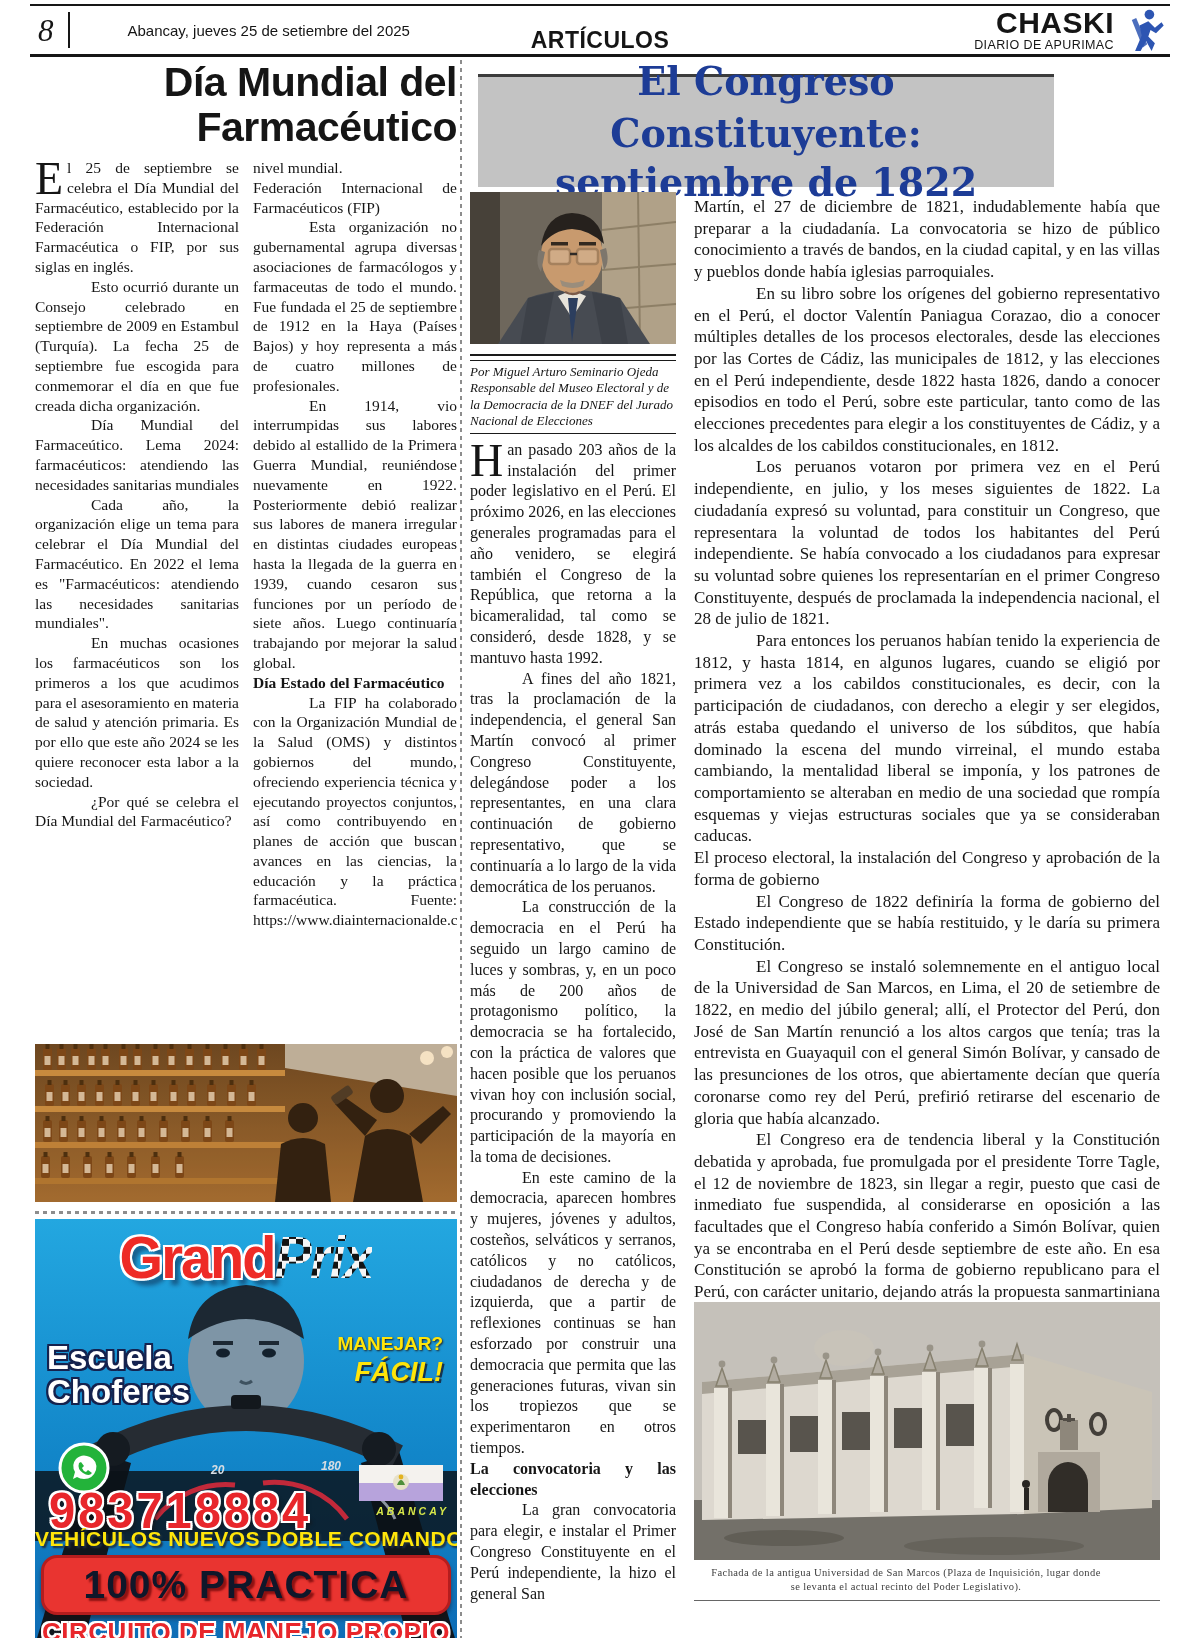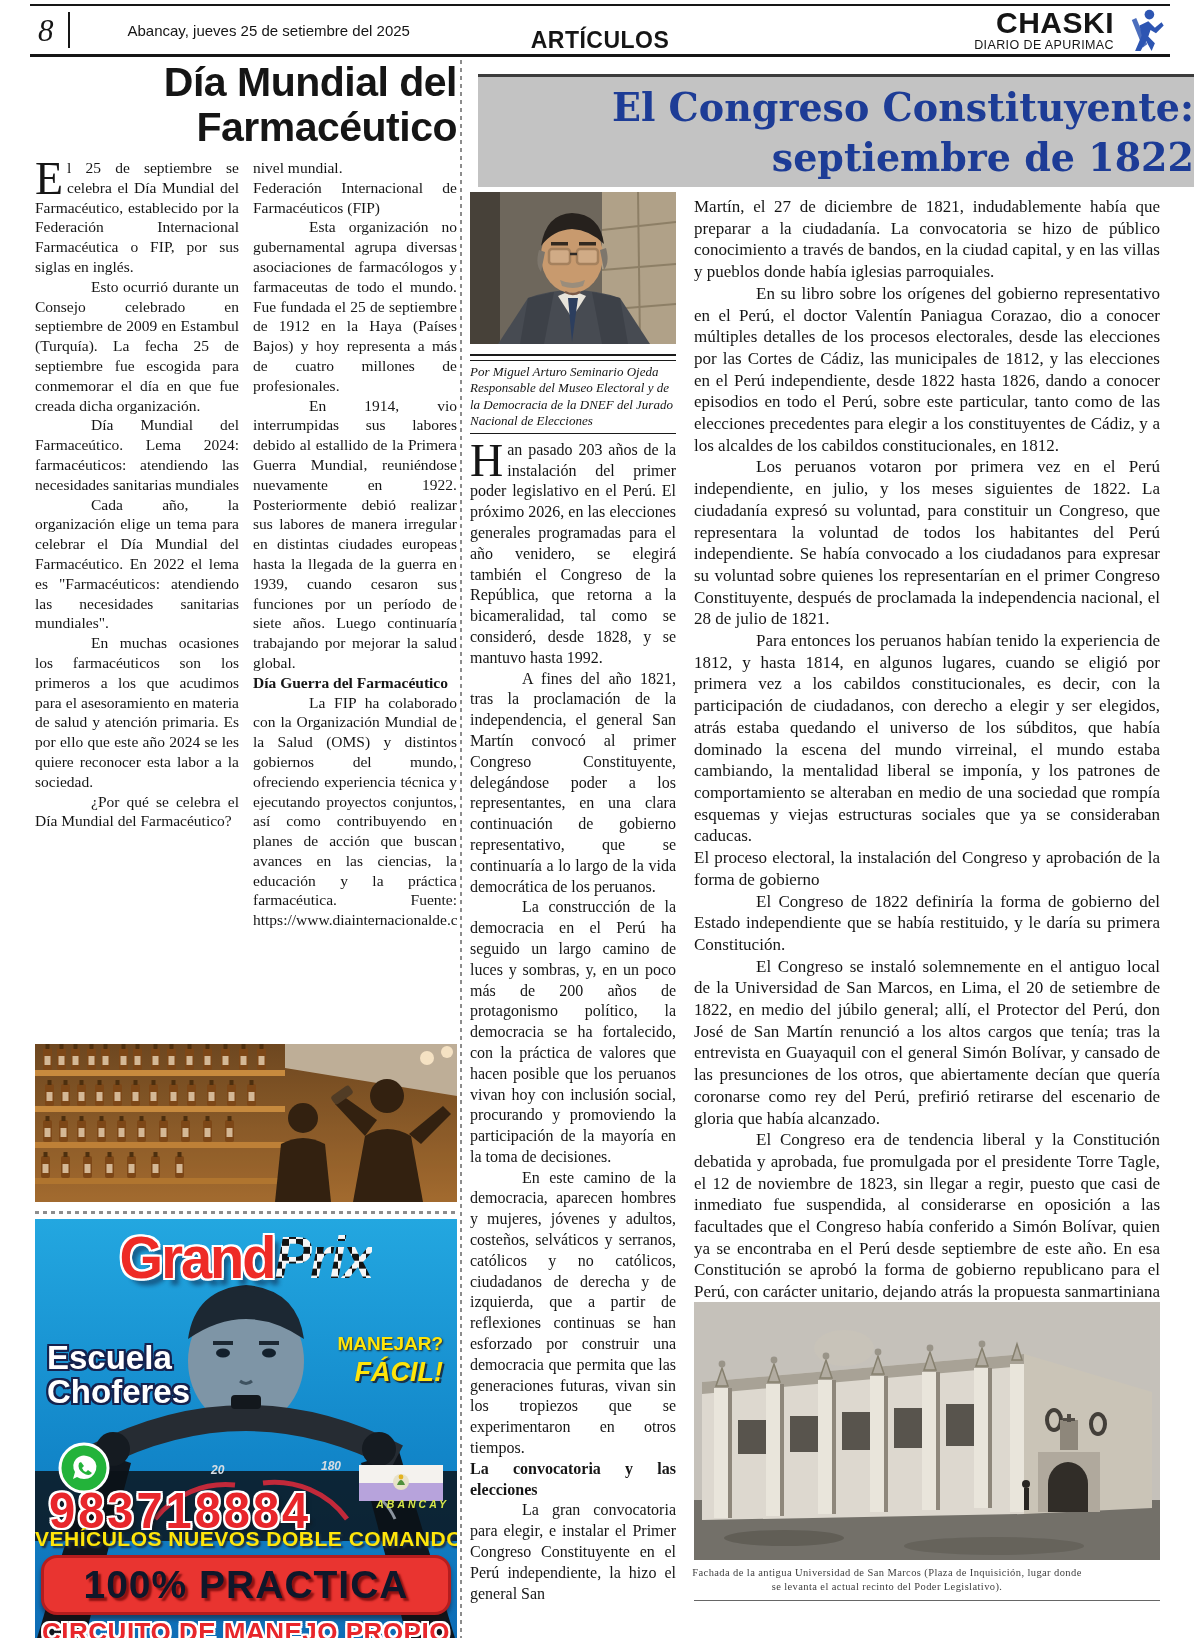--- a/index.html
+++ b/index.html
@@ -67,55 +67,55 @@
            text-shadow:1px 1px 2px #222;}
   .facil{right:14px;top:138px;font-size:27px;font-weight:bold;font-style:italic;color:#ffe50a;
          text-shadow:2px 2px 0 #16324e,1px 1px 2px #222;}
   .wa{position:absolute;left:22px;top:222px;width:54px;height:54px;}
   .speedo{color:#d7dde2;font-size:12px;font-weight:bold;font-style:italic;}
   .phone{left:14px;top:264px;font-size:47px;font-weight:bold;letter-spacing:3px;color:#e8262b;
          transform:scaleY(1.05);
          text-shadow:2px 0 #fff,-2px 0 #fff,0 2px #fff,0 -2px #fff,2px 2px #fff,-2px -2px #fff,
                      2px -2px #fff,-2px 2px #fff,4px 4px 3px rgba(20,20,20,.5);}
   .flag{position:absolute;right:14px;top:246px;width:84px;height:36px;}
-  .flagcity{right:8px;top:279px;font-size:10.5px;font-weight:bold;font-style:italic;
+  .flagcity{right:8px;top:286px;font-size:10.5px;font-weight:bold;font-style:italic;
             color:#d8e84a;letter-spacing:3px;}
   .veh{left:0;right:0;top:308px;text-align:left;font-size:21px;font-weight:bold;color:#ffe50a;
        letter-spacing:.5px;text-shadow:2px 2px 2px #203040;}
   .practica-box{position:absolute;left:6px;right:6px;top:336px;height:54px;background:#e93430;
                 border:3px solid #b51d1e;border-radius:16px;box-shadow:0 4px 4px rgba(30,10,10,.45);
                 display:flex;align-items:center;justify-content:center;}
   .practica{font-size:39px;font-weight:bold;color:#0f172a;letter-spacing:1px;
             text-shadow:3px 3px 2px #8c1212;}
   .circuito{left:0;right:0;top:398px;text-align:center;font-size:26px;font-weight:bold;color:#e8262b;
             letter-spacing:.5px;
             text-shadow:2px 0 #fff,-2px 0 #fff,0 2px #fff,0 -2px #fff,2px 2px #fff,-2px -2px #fff,
                         2px -2px #fff,-2px 2px #fff;}
 
   
-  .headlinebox{position:absolute;left:478px;top:74px;width:716px;height:110px;background:#c3c3c3;
+  .headlinebox{position:absolute;left:478px;top:74px;width:576px;height:110px;background:#c3c3c3;
                border-top:3px solid #3c3c3c;display:flex;flex-direction:column;justify-content:center;
-               text-align:right;}
+               text-align:center;}
   .headline{font-family:"DejaVu Serif",serif;font-weight:bold;color:#1d3c96;
             font-size:38px;line-height:50px;transform:scaleY(1.04);}
 
   .midcol{position:absolute;left:470px;top:192px;width:206px;height:1446px;overflow:hidden;
           font-size:16px;line-height:20.8px;text-align:justify;}
   .authorphoto{width:206px;height:152px;}
   .dblrule{border-top:2px solid #1a1a1a;border-bottom:1px solid #1a1a1a;height:4px;margin:4px 0 3px;}
   .rule{border-top:1.5px solid #1a1a1a;margin:3px 0 6px;}
   .byline{font-weight:normal;font-style:italic;font-size:13px;line-height:16.5px;text-align:left;}
   .midcol .ind{text-indent:52px;}
 
   .widecol{position:absolute;left:694px;top:196px;width:466px;height:1104px;overflow:hidden;
            font-size:17px;line-height:21.7px;text-align:justify;}
   .widecol .ind{text-indent:62px;}
 
   .sanmarcos{position:absolute;left:694px;top:1302px;width:466px;height:258px;}
-  .smcaption{position:absolute;left:654px;top:1566px;width:466px;text-align:center;
+  .smcaption{position:absolute;left:673px;top:1566px;width:466px;text-align:center;
              font-size:10.5px;line-height:13.5px;color:#3d3d3d;letter-spacing:.4px;}
   .botline{position:absolute;left:694px;top:1600px;width:466px;border-top:1.5px solid #666;}
 </style>
 </head>
 <body>
 
 <div class="page">
 
   <header class="topbar">
     <div class="pagenum">8</div>
@@ -148,21 +148,21 @@
         <p class="p ind">Día Mundial del Farmaceútico. Lema 2024: farmacéuticos: atendiendo las necesidades sanitarias mundiales</p>
         <p class="p ind">Cada año, la organización elige un tema para celebrar el Día Mundial del Farmacéutico. En 2022 el lema es "Farmacéuticos: atendiendo las necesidades sanitarias mundiales".</p>
         <p class="p ind">En muchas ocasiones los farmacéuticos son los primeros a los que acudimos para el asesoramiento en materia de salud y atención primaria. Es por ello que este año 2024 se les quiere reconocer esta labor a la sociedad.</p>
         <p class="p ind">¿Por qué se celebra el Día Mundial del Farmacéutico?</p>
       </div>
       <div class="col">
         <p class="p">nivel mundial.</p>
         <p class="p">Federación Internacional de Farmacéuticos (FIP)</p>
         <p class="p ind">Esta organización no gubernamental agrupa diversas asociaciones de farmacólogos y farmaceutas de todo el mundo. Fue fundada el 25 de septiembre de 1912 en la Haya (Países Bajos) y hoy representa a más de cuatro millones de profesionales.</p>
         <p class="p ind">En 1914, vio interrumpidas sus labores debido al estallido de la Primera Guerra Mundial, reuniéndose nuevamente en 1922. Posteriormente debió realizar sus labores de manera irregular en distintas ciudades europeas hasta la llegada de la guerra en 1939, cuando cesaron sus funciones por un período de siete años. Luego continuaría trabajando por mejorar la salud global.</p>
-        <p class="p bold">Día Guerra del Farmacéutico</p>
+        <p class="p bold">Día Estado del Farmacéutico</p>
         <p class="p ind">La FIP ha colaborado con la Organización Mundial de la Salud (OMS) y distintos gobiernos del mundo, ofreciendo experiencia técnica y ejecutando proyectos conjuntos, así como contribuyendo en planes de acción que buscan avances en las ciencias, la educación y la práctica farmacéutica. Fuente: https://www.diainternacionalde.com/</p>
       </div>
     </div>
 
     <svg class="photo pharmacy" viewBox="0 0 422 158" preserveAspectRatio="none">
       <defs>
         <linearGradient id="wg" x1="0" y1="0" x2="0" y2="1">
           <stop offset="0" stop-color="#5a3c1e"></stop>
             <stop offset="1" stop-color="#96642f"></stop>
         </linearGradient>

